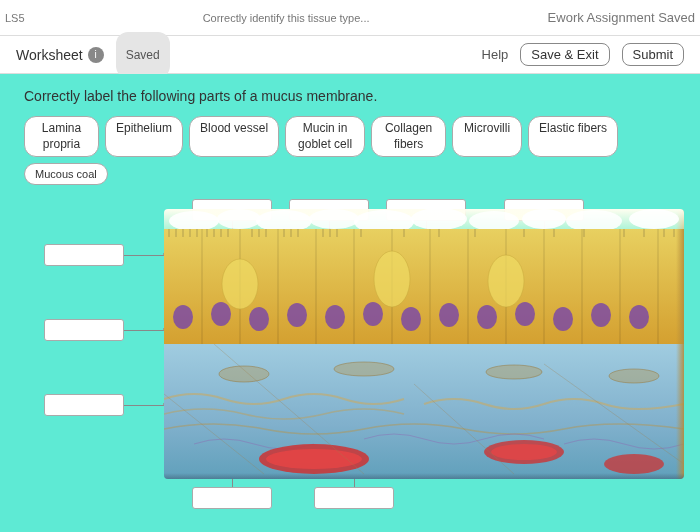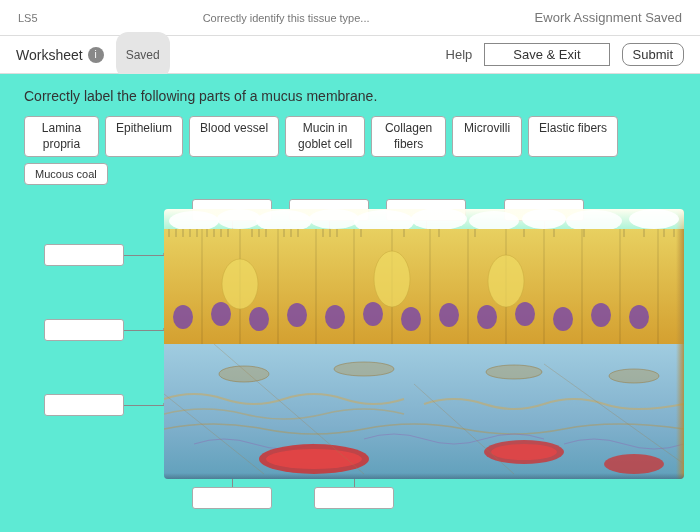--- a/index.html
+++ b/index.html
@@ -13,21 +13,21 @@
       overflow: hidden;
     }
 
     
     .top-nav {
       background: #fff;
       border-bottom: 1px solid #ddd;
       height: 36px;
       display: flex;
       align-items: center;
-      padding: 0 18px;
+      padding: 0 5px;
       gap: 20px;
       font-size: 12px;
       color: #555;
     }
 
     
     .second-bar {
       background: #fff;
       border-bottom: 1px solid #ddd;
       height: 38px;
@@ -66,22 +66,22 @@
     .help-btn {
       color: #555;
       font-size: 13px;
       cursor: pointer;
       background: none;
       border: none;
     }
     .save-exit-btn {
       background: none;
       border: 1px solid #888;
-      border-radius: 0;
-      padding: 3px 28px;
+      border-radius: 8px;
+      padding: 3px 10px;
       font-size: 13px;
       color: #333;
       cursor: pointer;
     }
     .submit-btn {
       background: none;
       border: 1px solid #888;
       border-radius: 8px;
       padding: 3px 10px;
       font-size: 13px;
@@ -106,21 +106,21 @@
 
     
     .label-bank {
       display: flex;
       flex-wrap: wrap;
       gap: 6px;
       margin-bottom: 14px;
     }
     .label-chip {
       border: 1px solid #aaa;
-      border-radius: 4px;
+      border-radius: 12px;
       padding: 4px 10px;
       font-size: 12px;
       background: #fff;
       cursor: grab;
       text-align: center;
       color: #333;
       min-width: 70px;
     }
 
     

